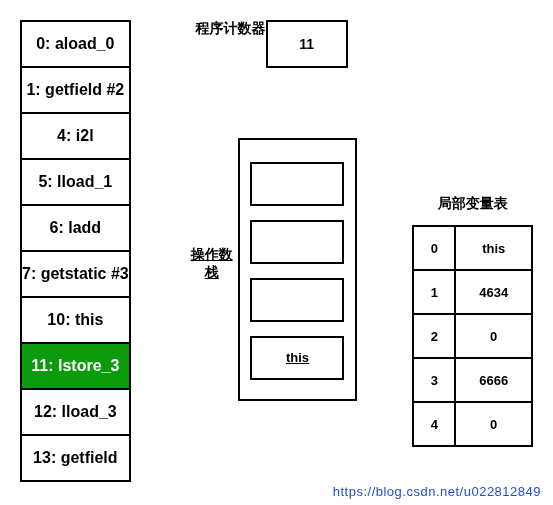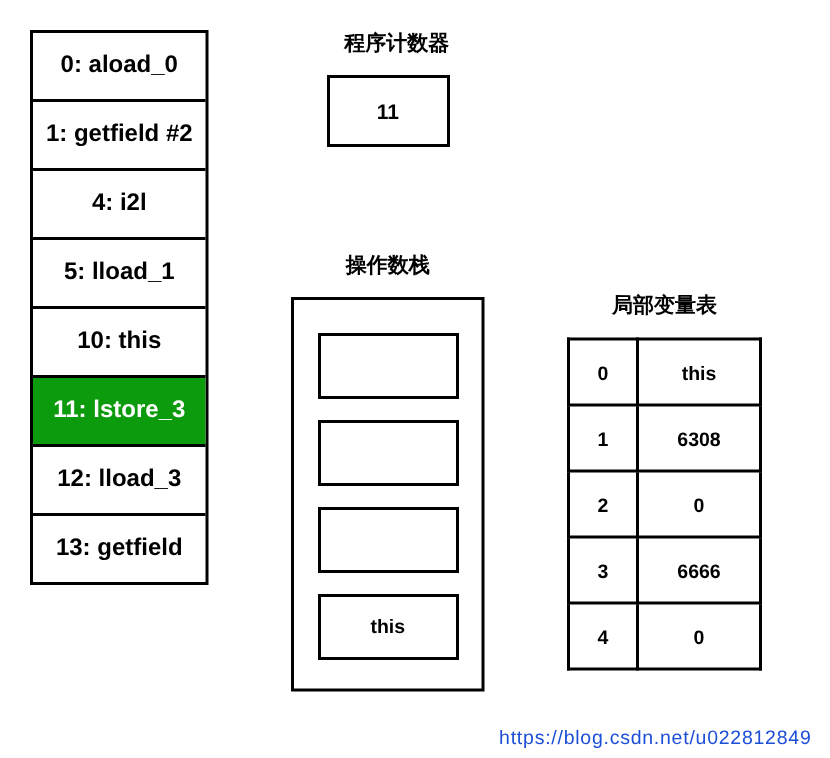--- a/index.html
+++ b/index.html
@@ -142,56 +142,58 @@
 </head>
 <body>
 
 <div class="container">
 
   <div class="instr-list">
     <div class="instr-item">0: aload_0</div>
     <div class="instr-item">1: getfield #2</div>
     <div class="instr-item">4: i2l</div>
     <div class="instr-item">5: lload_1</div>
+    <div class="instr-item">6: ladd</div>
+    <div class="instr-item">7: getstatic #3</div>
     <div class="instr-item">10: this</div>
     <div class="instr-item highlight">11: lstore_3</div>
     <div class="instr-item">12: lload_3</div>
     <div class="instr-item">13: getfield</div>
   </div>
 
   <div class="middle-col">
-    <div style="display:flex;flex-direction:column;align-items:flex-end;">
+    <div style="display:flex;flex-direction:row;align-items:flex-start;">
       <div class="section-title">程序计数器</div>
       <div class="pc-box">11</div>
     </div>
 
     <div style="height:70px;"></div>
 
-    <div style="display:flex;flex-direction:column;align-items:center;">
+    <div style="display:flex;flex-direction:row;align-items:center;text-decoration:underline;">
       <div class="section-title">操作数栈</div>
       <div class="stack-outer">
         <div class="stack-slot"></div>
         <div class="stack-slot"></div>
         <div class="stack-slot"></div>
         <div class="stack-slot">this</div>
       </div>
     </div>
   </div>
 
   <div class="right-col" style="margin-top:175px;">
     <div class="section-title">局部变量表</div>
     <table class="lvt">
       <tbody>
           <tr>
         <td class="idx">0</td>
         <td class="val">this</td>
       </tr>
       <tr>
         <td class="idx">1</td>
-        <td class="val">6308</td>
+        <td class="val">4634</td>
       </tr>
       <tr>
         <td class="idx">2</td>
         <td class="val">0</td>
       </tr>
       <tr>
         <td class="idx">3</td>
         <td class="val">6666</td>
       </tr>
       <tr>

